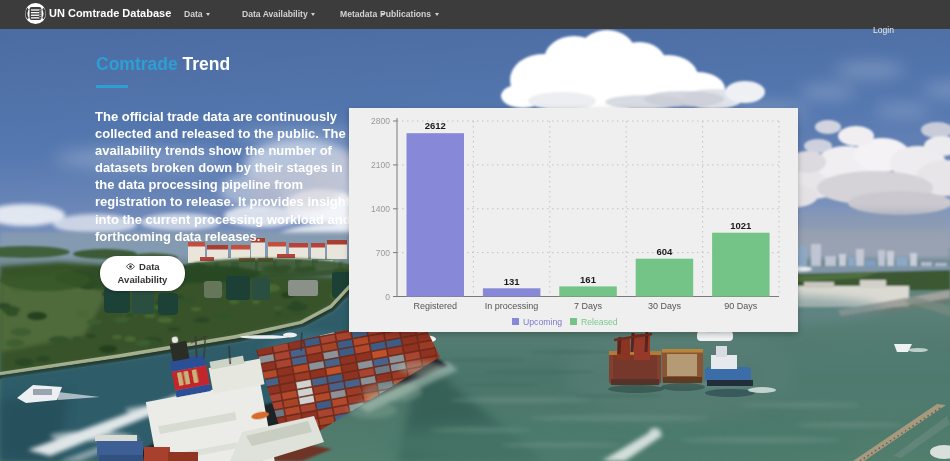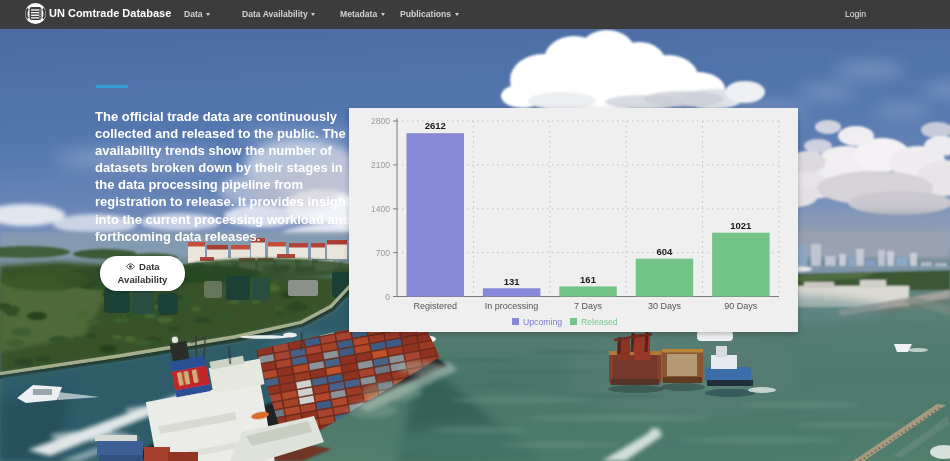--- a/index.html
+++ b/index.html
@@ -656,24 +656,25 @@
     <g stroke="#ffffff" stroke-width="1.1" stroke-dasharray="1.2,1.4">
       <line x1="17.2" y1="7" x2="17.2" y2="18"></line>
     </g>
     <path d="M2.5,5.5 A12,12 0 0 0 2.5,18.5 L4.3,17 A10,10 0 0 1 4.3,7 Z" fill="#3c3c3c"></path>
     <path d="M21.5,5.5 A12,12 0 0 1 21.5,18.5 L19.7,17 A10,10 0 0 0 19.7,7 Z" fill="#3c3c3c"></path>
   </svg>
   <span class="brand">UN Comtrade Database</span>
   <span class="item" style="left:184px">Data<span class="caret"></span></span>
   <span class="item" style="left:242px">Data Availability<span class="caret"></span></span>
   <span class="item" style="left:340px">Metadata<span class="caret"></span></span>
-  <span class="item" style="left:400px">Publications<span class="caret"></span></span>
-  <span class="item" style="left:845px; font-weight:normal; color:#e8e8e8;">Login</span>
+  <span class="item" style="left:380px">Publications<span class="caret"></span></span>
+  <span class="item" style="left:873px; font-weight:normal; color:#e8e8e8;margin-top:16px;">Login</span>
 </div>
 
+<div id="title"><span class="c1">Comtrade</span> <span class="c2">Trend</span></div>
 <div id="titleline"></div>
 <div id="para">The official trade data are continuously<br>collected and released to the public. The<br>availability trends show the number of<br>datasets broken down by their stages in<br>the data processing pipeline from<br>registration to release. It provides insight<br>into the current processing workload and<br>forthcoming data releases.</div>
 <div id="btn"><svg width="11" height="9" viewBox="0 0 24 18" style="vertical-align:-1px">
         <path d="M12,3 C7,3 3.5,9 3.5,9 C3.5,9 7,15 12,15 C17,15 20.5,9 20.5,9 C20.5,9 17,3 12,3 Z" fill="none" stroke="#3a3a3a" stroke-width="2"></path>
         <circle cx="12" cy="9" r="3" fill="#3a3a3a"></circle>
       </svg> Data<br>Availability</div>
 
 <div id="card">
 <svg width="449" height="224" viewBox="0 0 449 224">
 

